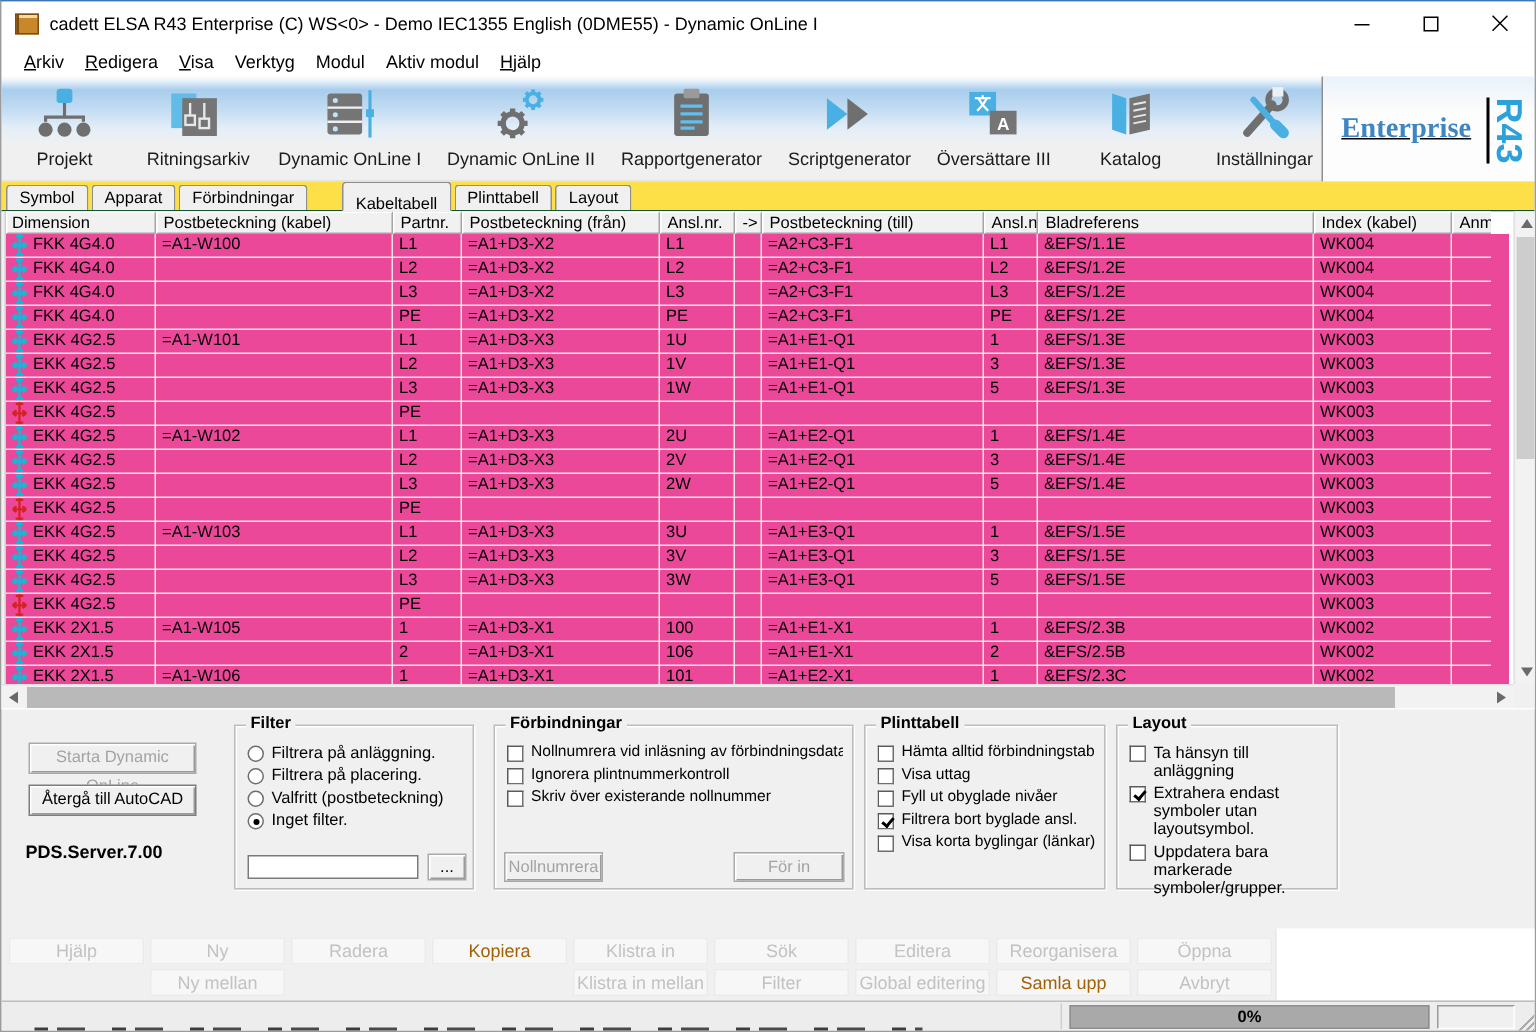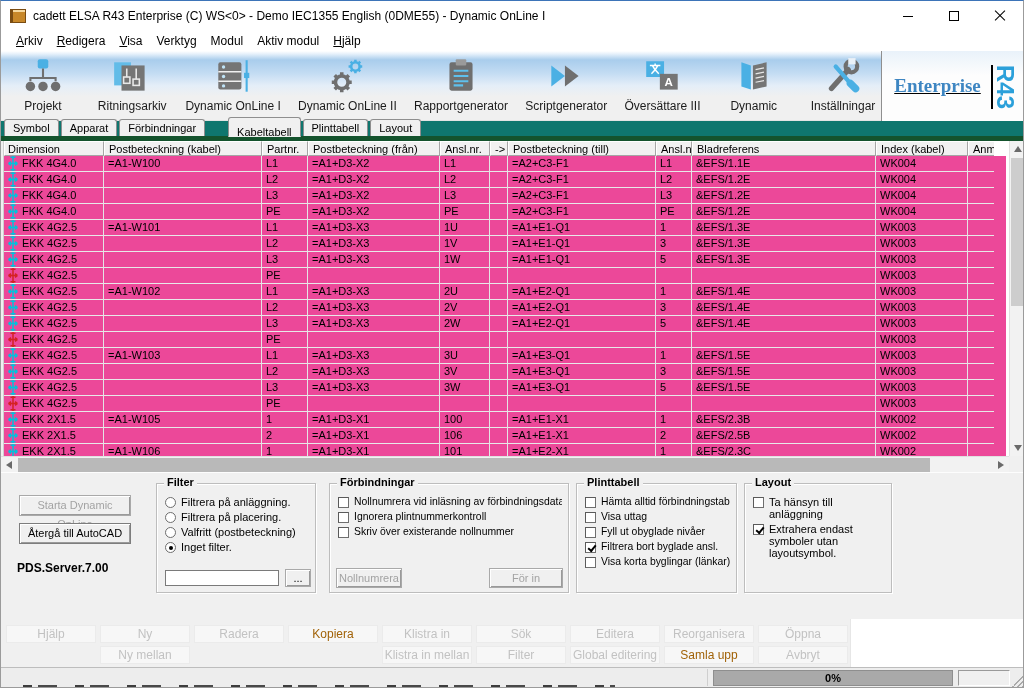--- a/index.html
+++ b/index.html
@@ -31,21 +31,21 @@
   .tb-items { position:absolute; left:6px; top:0; width:872px; height:70px; display:flex; justify-content:space-between; }
   .tb-btn { display:flex; flex-direction:column; align-items:center; justify-content:flex-start; padding-top:5px; min-width:72px; }
   .tb-btn svg { width:42px; height:42px; }
   .tb-label { font-size:12px; color:#1b1b1b; white-space:nowrap; margin-top:1px; }
   .brand { position:absolute; right:0; top:0; width:142px; height:70px; border-left:1px solid #8f8f8f;
            background:linear-gradient(#e9f2fa, #fdfdfd 35%); display:flex; align-items:center;text-decoration:underline; }
   .brand-edition { flex:1; text-align:center; font-family:"Liberation Serif", serif; font-weight:bold; font-size:19px; color:#3e86c2; }
   .brand-release { writing-mode:vertical-rl; font-size:24px; font-weight:bold; color:#2ba0da; margin-right:2px; letter-spacing:0px; line-height:1; padding:2px 4px 0 0; }
 
   
-  .tabbar { position:absolute; left:0; top:120px; width:100%; height:20px; background:#0f766e; border-bottom:5px solid #14532d; padding-left:3px; display:flex; align-items:flex-end; }
+  .tabbar { position:absolute; left:0; top:120px; width:100%; height:20px; background:#fde047; border-bottom:1px solid #14532d; padding-left:3px; display:flex; align-items:flex-end; }
   .tab { position:relative; height:17px; padding:2px 8px 0 8px; font-size:11px; color:#000; background:#f0f0f0;
          border:1px solid #8e8e8e; border-bottom:none; border-radius:3px 3px 0 0; margin-right:2px; }
   .tab.active { height:20px; padding-top:8px; z-index:3; margin-bottom:-1px; border-bottom:1px solid #f0f0f0;margin-left:21px; }
 
   
   .table-area { position:absolute; left:0; top:140px; width:1024px; height:331px; background:#fff; }
   .left-frame { position:absolute; left:0; top:0; width:3px; height:331px; background:#f0f0f0; border-right:1px solid #cfcfcf; }
   .thead { position:absolute; left:3px; top:0; width:1002px; height:15px; display:flex; }
   .th { height:15px; background:#f1f1f1; font-size:11px; line-height:13px; padding:1px 0 0 4px; white-space:nowrap; overflow:hidden;
         border-top:1px solid #fff; border-left:1px solid #fff; border-right:1px solid #a5a5a5; border-bottom:1px solid #a5a5a5; }
@@ -227,21 +227,21 @@
           <text x="25.5" y="29" font-size="11" font-weight="bold" fill="#fff" text-anchor="middle">A</text>
         </svg>
         <span class="tb-label">Översättare III</span>
       </div>
       <div class="tb-btn">
         <svg viewBox="0 0 40 40">
           <path d="M8 6 L17 9 V32 L8 29 Z" fill="#4ab0e4"></path>
           <path d="M32 6 L19 9 V32 L32 29 Z" fill="#757575"></path>
           <path d="M21.5 13 l8-1.6 M21.5 17 l8-1.6 M21.5 21 l8-1.6 M21.5 25 l8-1.6" stroke="#e8e8e8" stroke-width="1.2"></path>
         </svg>
-        <span class="tb-label">Dynamic</span>
+        <span class="tb-label">Katalog</span>
       </div>
       <div class="tb-btn">
         <svg viewBox="0 0 40 40">
           <path d="M9 31 L25 13" stroke="#6f6f6f" stroke-width="5" stroke-linecap="round"></path>
           <circle cx="28" cy="10" r="5.5" fill="none" stroke="#6f6f6f" stroke-width="4"></circle>
           <rect x="25" y="2" width="7" height="6" fill="#eaf1f8"></rect>
           <path d="M13 10 L27 26" stroke="#4ab0e4" stroke-width="4" stroke-linecap="round"></path>
           <path d="M27 26 l5 5" stroke="#4ab0e4" stroke-width="7" stroke-linecap="round"></path>
         </svg>
         <span class="tb-label">Inställningar</span>
@@ -765,20 +765,24 @@
       <div class="opt-list">
 
       <label class="opt-row">
             <span class="checkbox"></span>
             <span>Ta hänsyn till anläggning</span>
           </label>
           <label class="opt-row">
             <span class="checkbox checked"></span>
             <span>Extrahera endast symboler utan layoutsymbol.</span>
           </label>
+          <label class="opt-row">
+            <span class="checkbox"></span>
+            <span>Uppdatera bara markerade symboler/grupper.</span>
+          </label>
         </div>
     </div>
   </div>
 
   <div class="actions">
     <div class="act-row" id="act-row1">
 
     <div class="abtn"><span>Hjälp</span></div>
         <div class="abtn"><span>Ny</span></div>
         <div class="abtn"><span>Radera</span></div>

